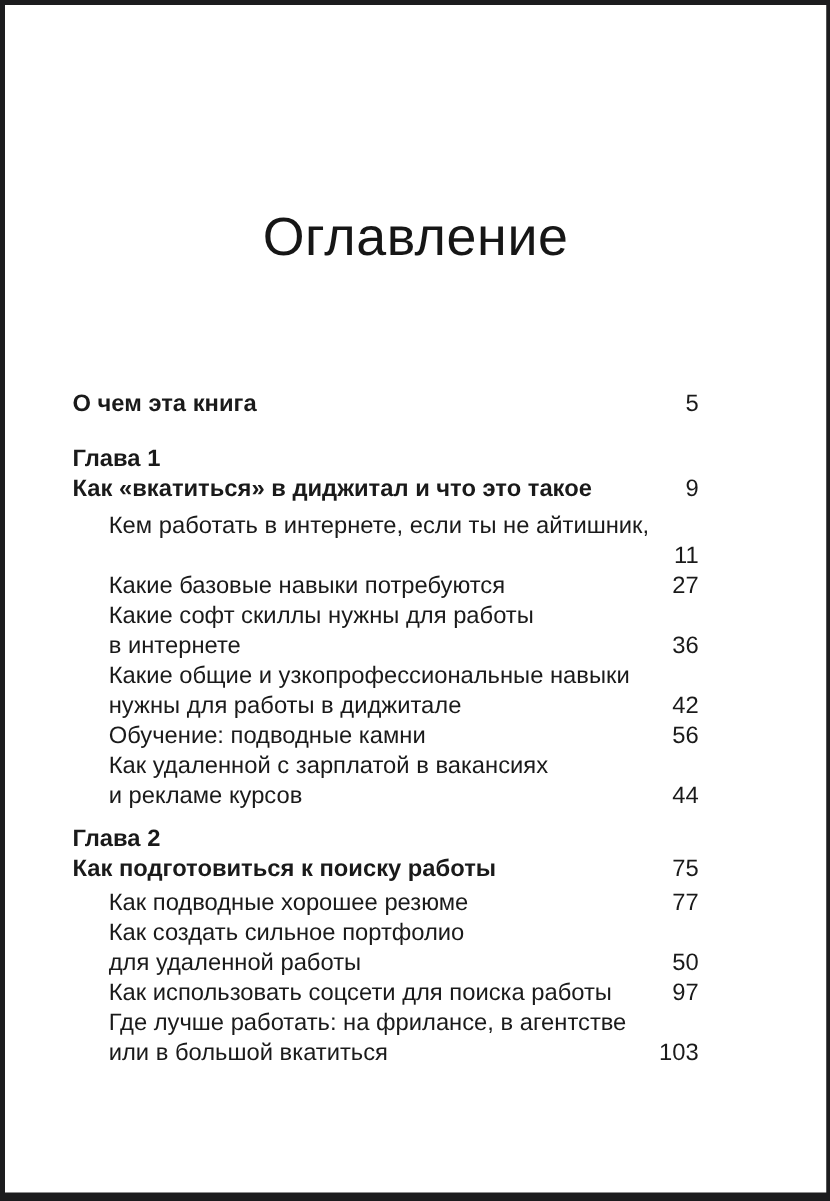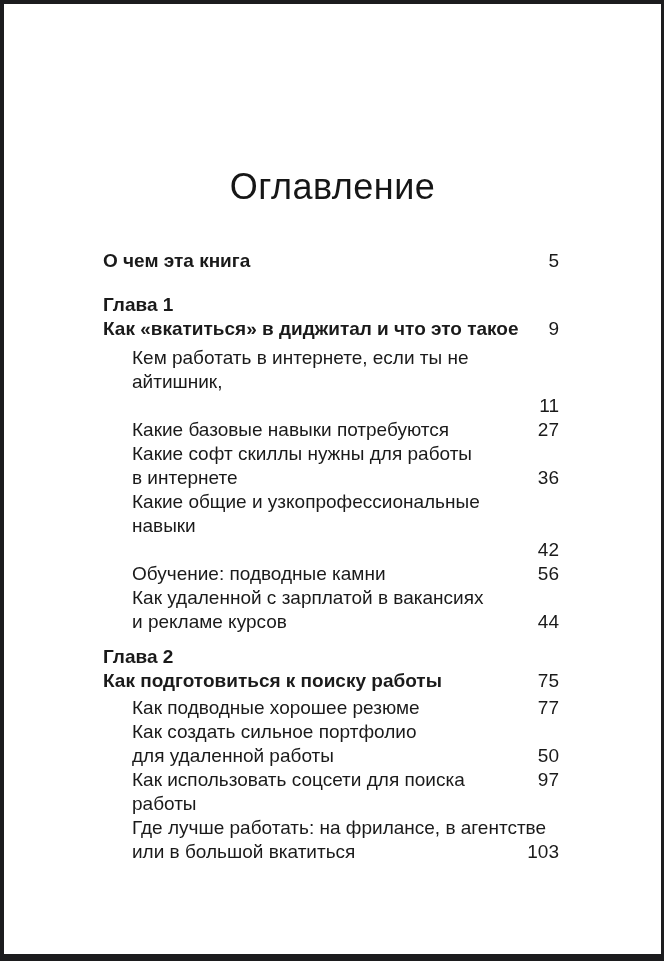--- a/index.html
+++ b/index.html
@@ -16,30 +16,30 @@
     border-style: solid;
     border-color: #1c1c1e;
     border-width: 4px 3px 7px 4px;
     font-family: "Liberation Sans", "DejaVu Sans", sans-serif;
     color: #1a1a1a;
     overflow: hidden;
   }
   .title {
     margin: 0;
     padding-top: 165px;
-    font-size: 36px;
+    font-size: 43px;
     font-weight: 400;
     line-height: 1;
     text-align: center;
     color: #161616;
     letter-spacing: 0.5px;
   }
   .toc {
-    margin-top: 44px;
-    padding-left: 99px;
+    margin-top: 100px;
+    padding-left: 54px;
     padding-right: 102px;
     font-size: 19px;
     line-height: 24px;
   }
   .row {
     display: flex;
     align-items: baseline;
   }
   .row .txt {
     padding-right: 12px;
@@ -101,20 +101,21 @@
         </div>
         <div class="row indent">
           <span class="txt">в интернете</span>
           <span class="pg">36</span>
         </div>
         <div class="row indent">
           <span class="txt">Какие общие и узкопрофессиональные навыки</span>
           <span class="pg"></span>
         </div>
         <div class="row indent">
+          <span class="txt">нужны для работы в диджитале</span>
           <span class="pg">42</span>
         </div>
         <div class="row indent">
           <span class="txt">Обучение: подводные камни</span>
           <span class="pg">56</span>
         </div>
         <div class="row indent">
           <span class="txt">Как удаленной с зарплатой в вакансиях</span>
           <span class="pg"></span>
         </div>

